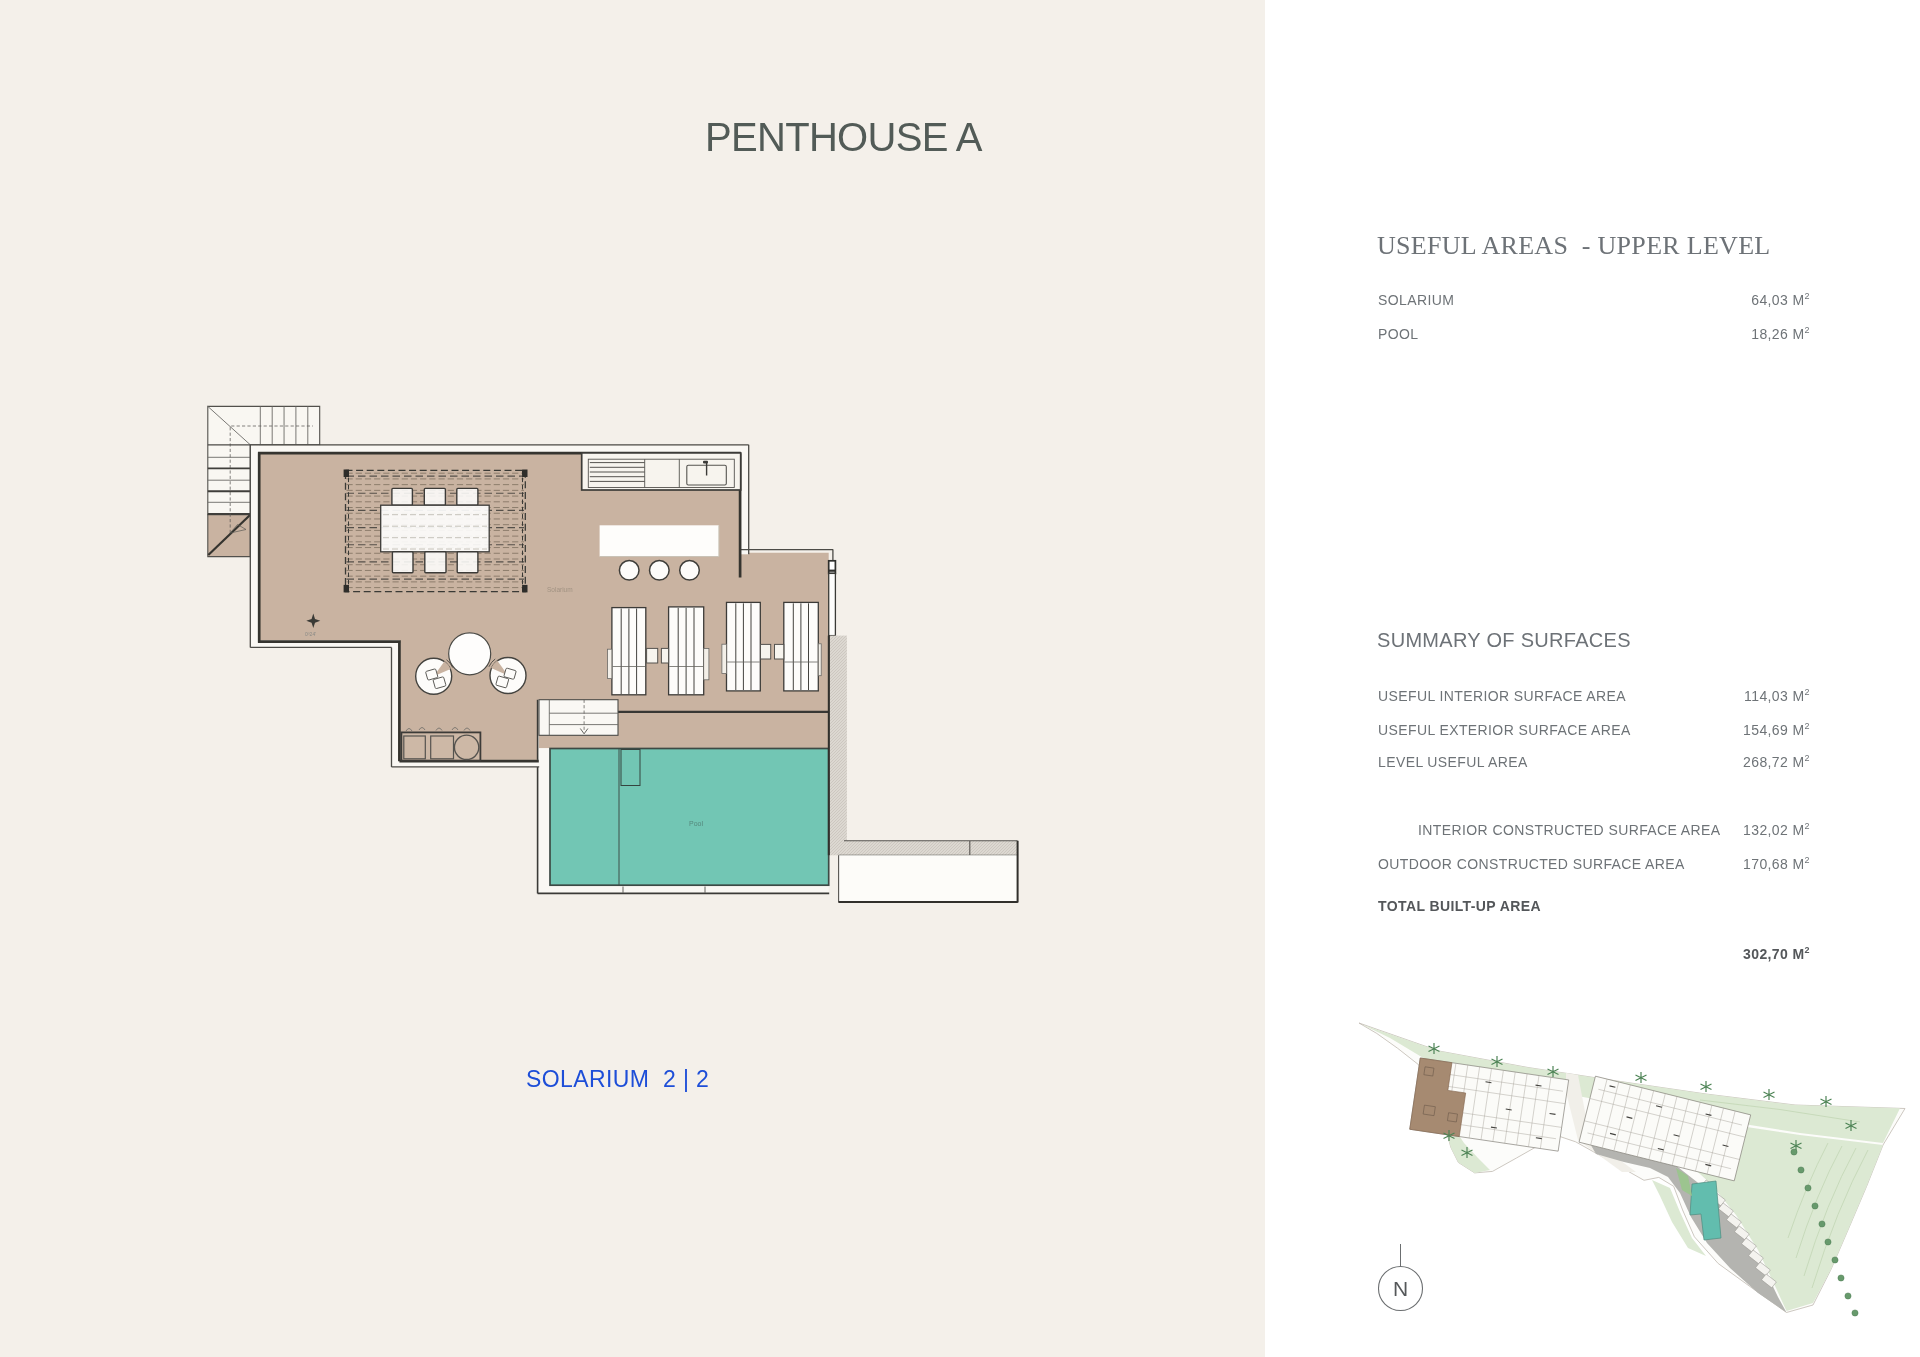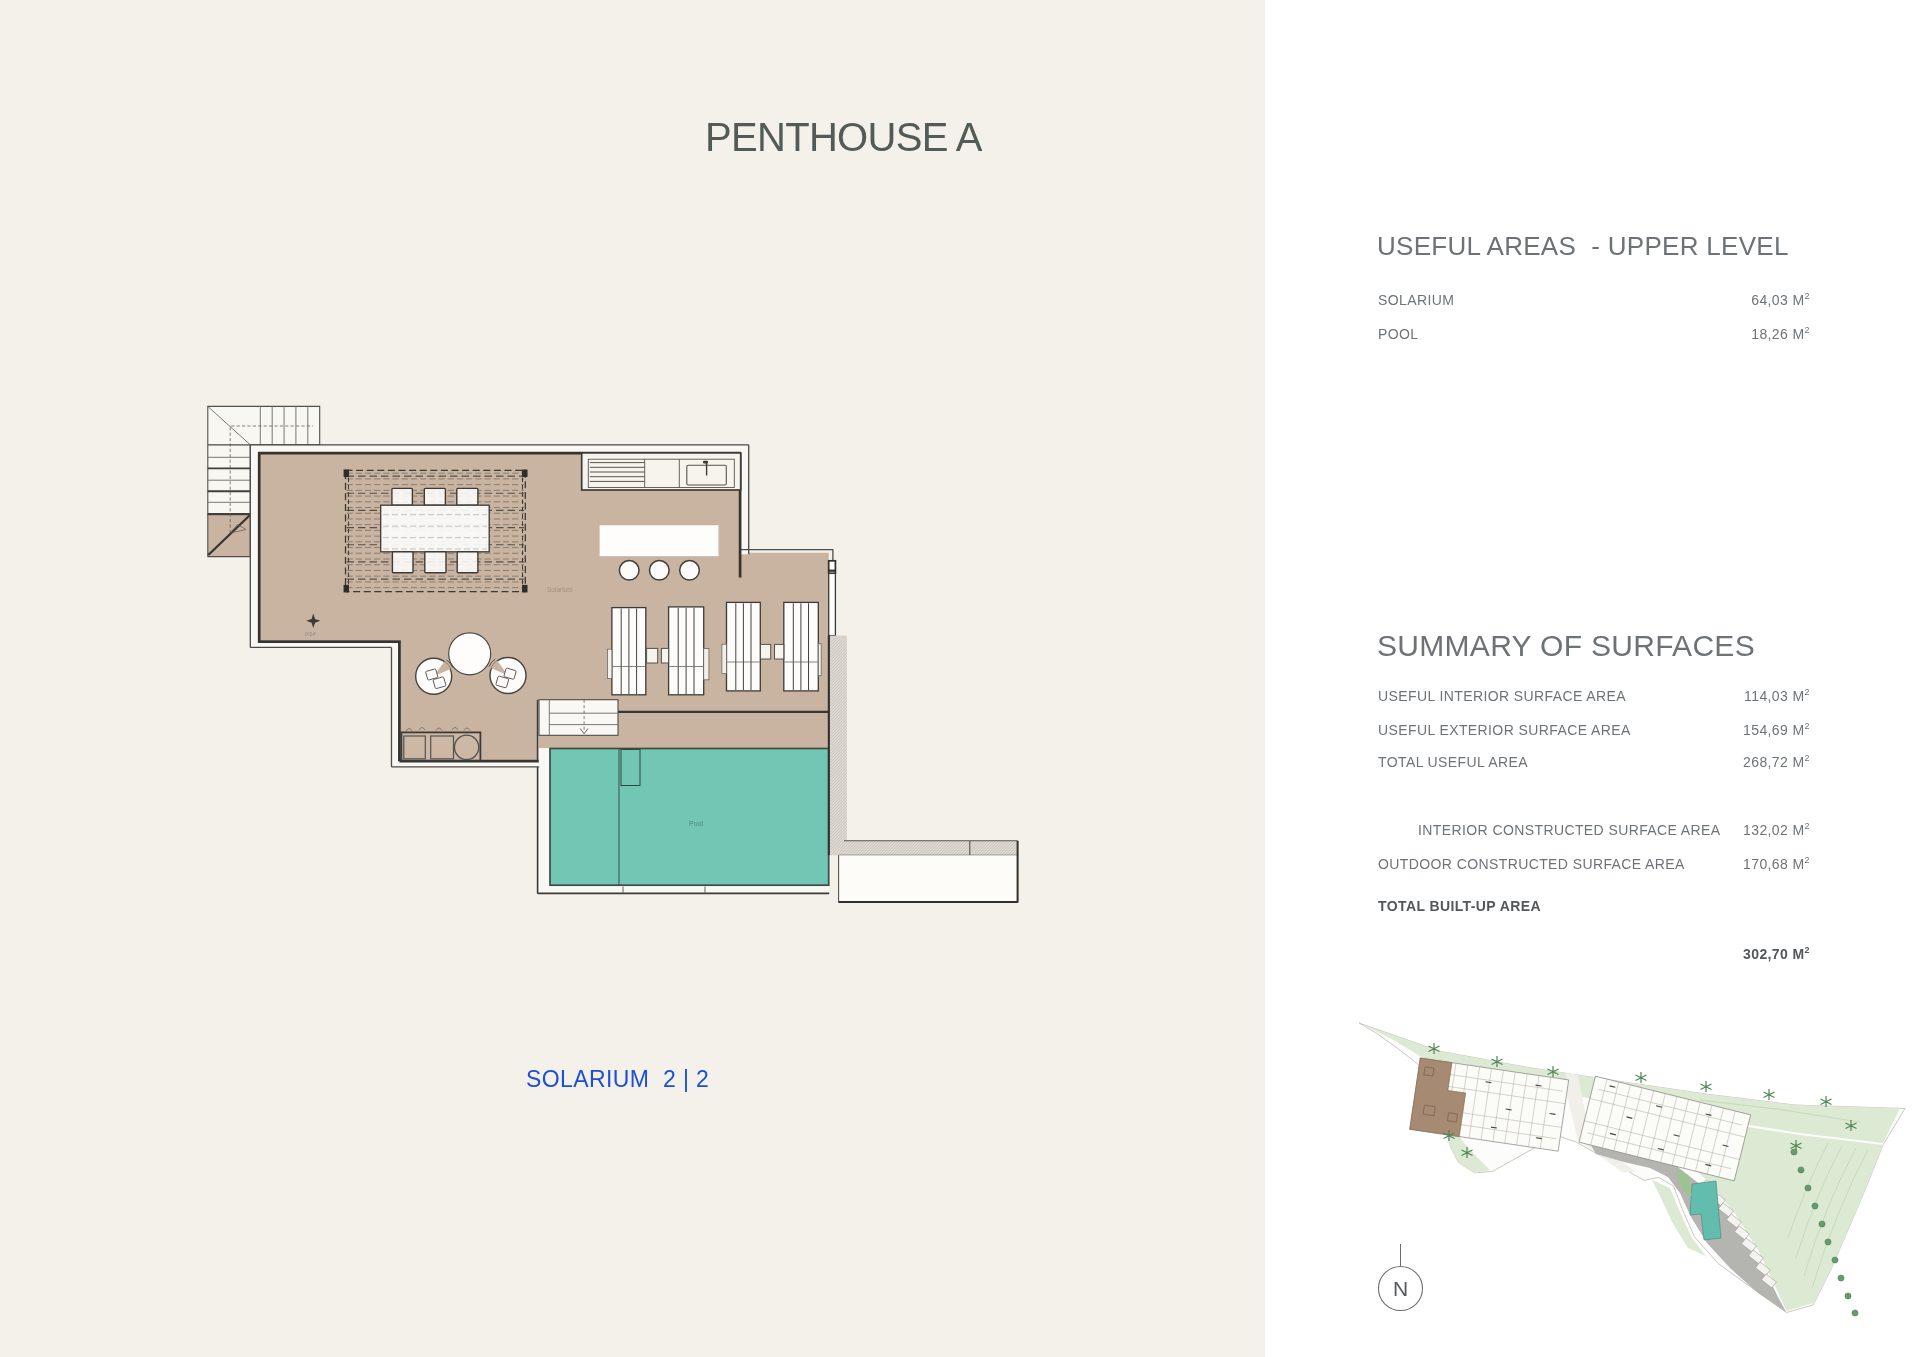--- a/index.html
+++ b/index.html
@@ -232,37 +232,37 @@
 <defs>
 <pattern id="hatchp" width="3" height="3" patternUnits="userSpaceOnUse">
 <rect width="3" height="3" fill="#dcd8d1"></rect>
 <path d="M0,3 L3,0 M-0.75,0.75 L0.75,-0.75 M2.25,3.75 L3.75,2.25" stroke="#bab3a9" stroke-width="0.45"></path>
 </pattern>
 </defs>
 </svg>
 
 <div class="abs" style="left:526px;top:1065.5px;font-size:23px;letter-spacing:0.4px;color:#1d4ed8;">SOLARIUM&nbsp;&nbsp;2 | 2</div>
 
-<div class="abs" style="left:1377px;top:231px;font-size:26px;letter-spacing:0.3px;color:#6d7277;">USEFUL AREAS&nbsp; - UPPER LEVEL</div>
+<div class="abs" style="left:1377px;top:231px;font-size:26px;letter-spacing:0.3px;color:#6d7277;font-family:Liberation Serif, serif;">USEFUL AREAS&nbsp; - UPPER LEVEL</div>
 
 <div class="lbl" style="left:1378px;top:291.8px;">SOLARIUM</div>
 <div class="val" style="left:1610px;top:291.8px;">64,03 M<sup>2</sup></div>
 
 <div class="lbl" style="left:1378px;top:325.6px;">POOL</div>
 <div class="val" style="left:1610px;top:325.6px;">18,26 M<sup>2</sup></div>
 
-<div class="abs" style="left:1377px;top:629px;font-size:30px;letter-spacing:0.3px;color:#6d7277;">SUMMARY OF SURFACES</div>
+<div class="abs" style="left:1377px;top:629px;font-size:20px;letter-spacing:0.3px;color:#6d7277;">SUMMARY OF SURFACES</div>
 
 <div class="lbl" style="left:1378px;top:688.4px;">USEFUL INTERIOR SURFACE AREA</div>
 <div class="val" style="left:1610px;top:688.4px;">114,03 M<sup>2</sup></div>
 
 <div class="lbl" style="left:1378px;top:722.2px;text-align:right;">USEFUL EXTERIOR SURFACE AREA</div>
 <div class="val" style="left:1610px;top:722.2px;">154,69 M<sup>2</sup></div>
 
-<div class="lbl" style="left:1378px;top:754.4px;">TOTAL USEFUL AREA</div>
+<div class="lbl" style="left:1378px;top:754.4px;">LEVEL USEFUL AREA</div>
 <div class="val" style="left:1610px;top:754.4px;">268,72 M<sup>2</sup></div>
 
 <div class="lbl" style="left:1378px;top:822.1px;margin-left:40px;">INTERIOR CONSTRUCTED SURFACE AREA</div>
 <div class="val" style="left:1610px;top:822.1px;">132,02 M<sup>2</sup></div>
 
 <div class="lbl" style="left:1378px;top:856px;">OUTDOOR CONSTRUCTED SURFACE AREA</div>
 <div class="val" style="left:1610px;top:856px;">170,68 M<sup>2</sup></div>
 
 <div class="lbl" style="left:1378px;top:898.3px;font-weight:bold;color:#54575a;">TOTAL BUILT-UP AREA</div>
 <div class="val" style="left:1610px;top:898.3px;font-weight:bold;color:#54575a;margin-top:48px;">302,70 M<sup>2</sup></div>

